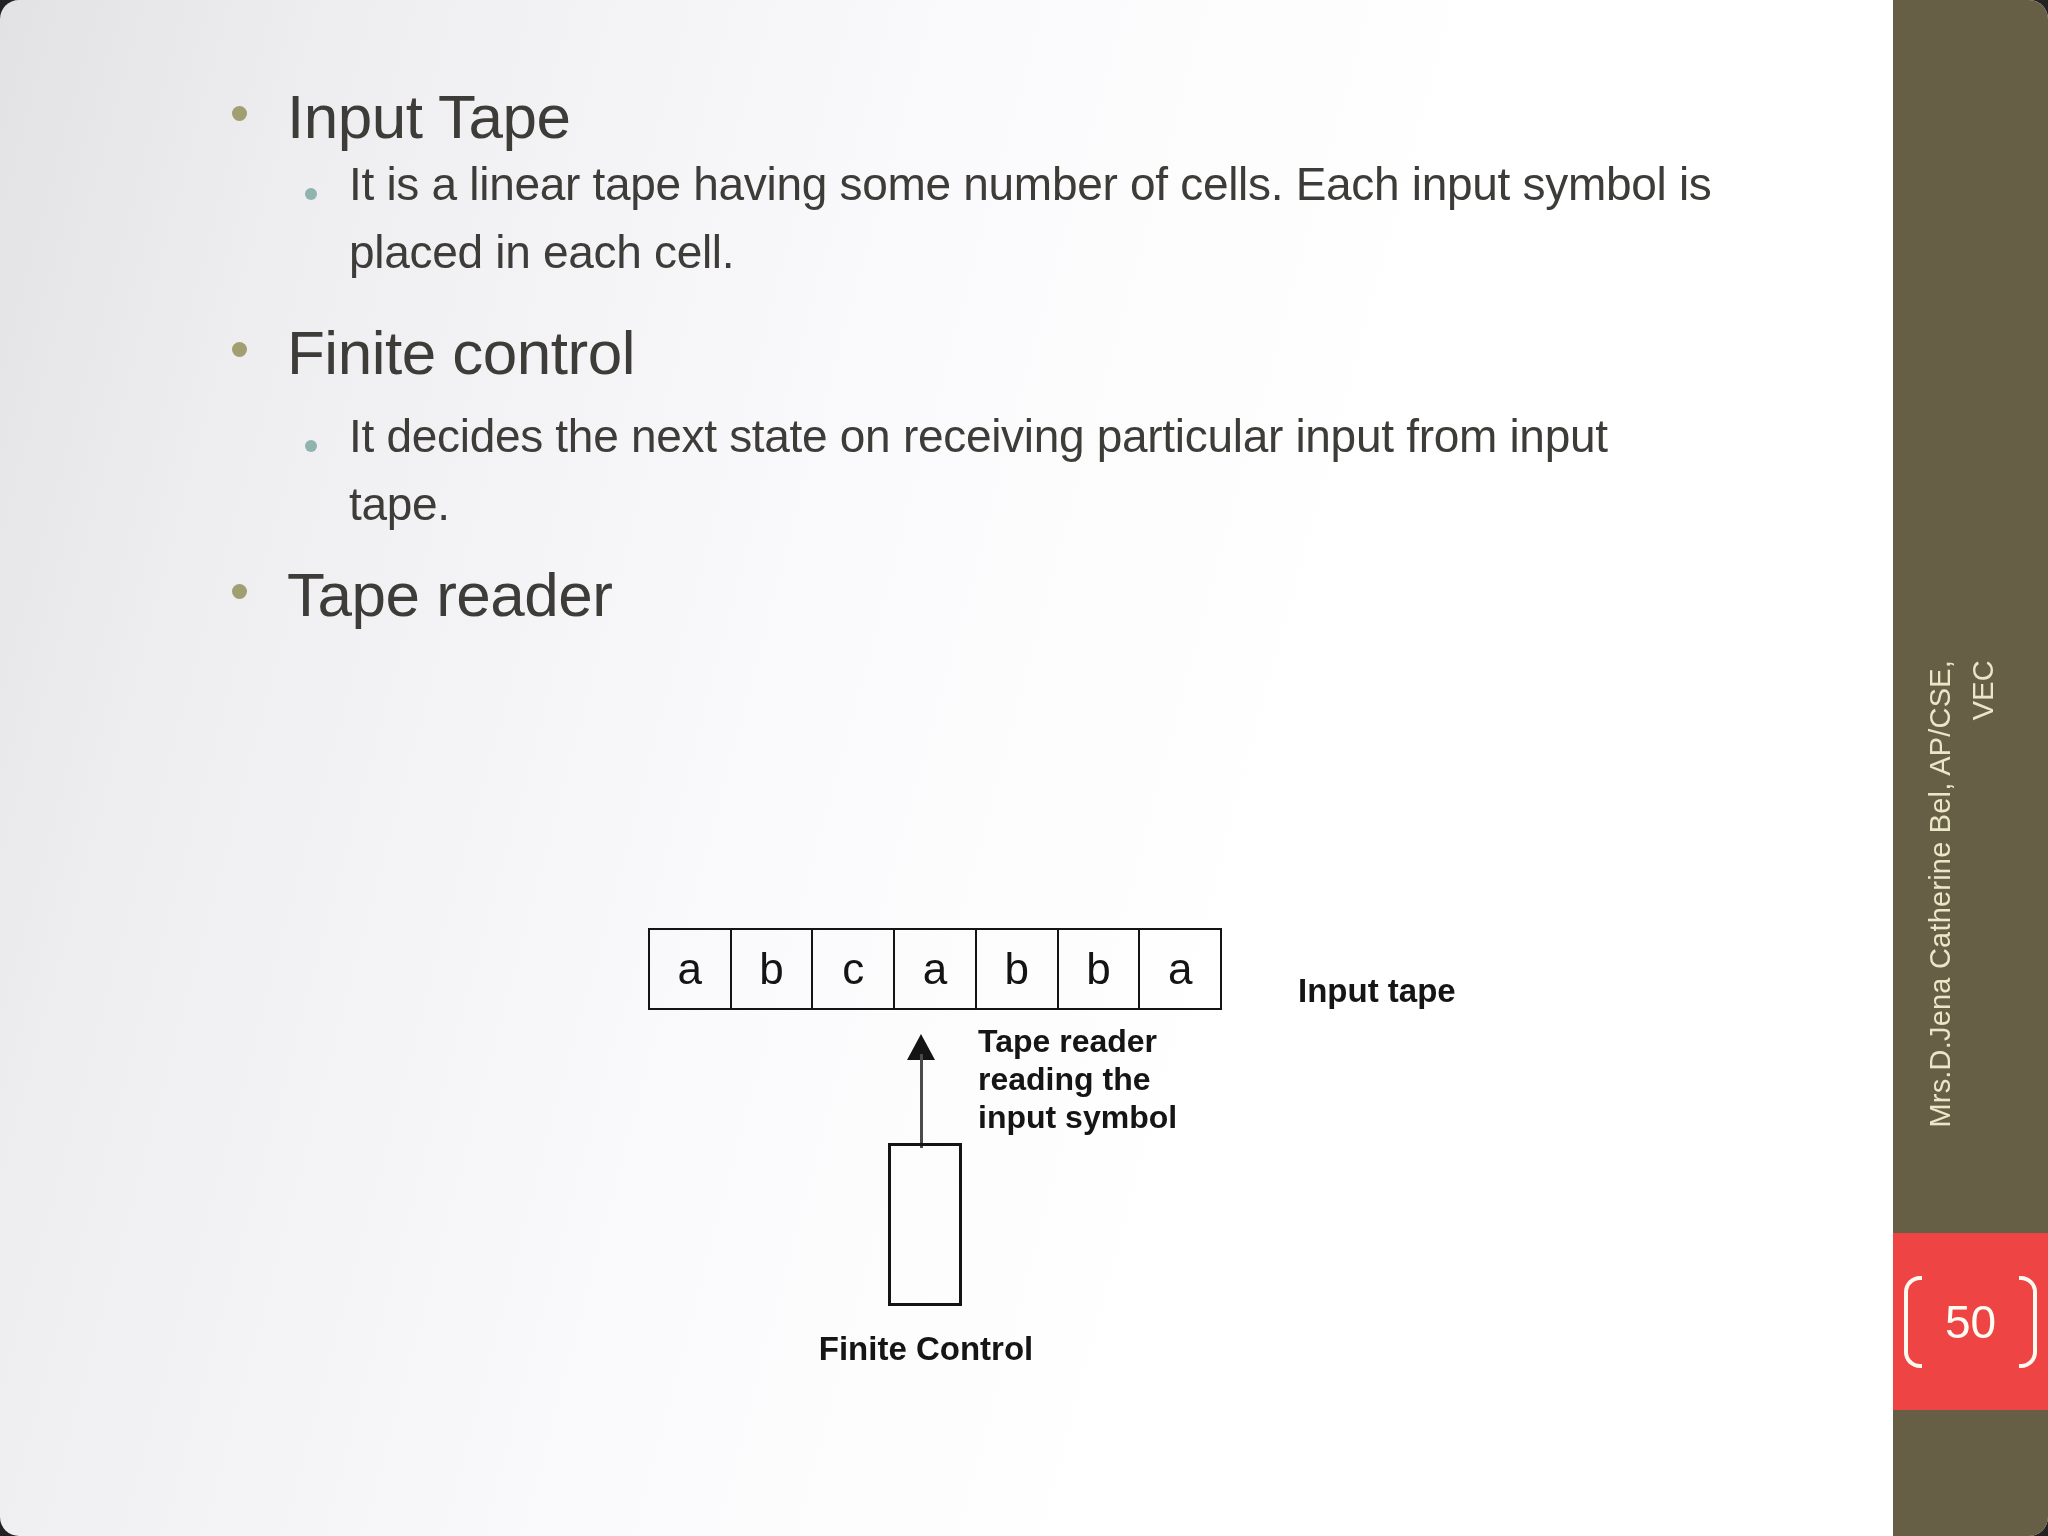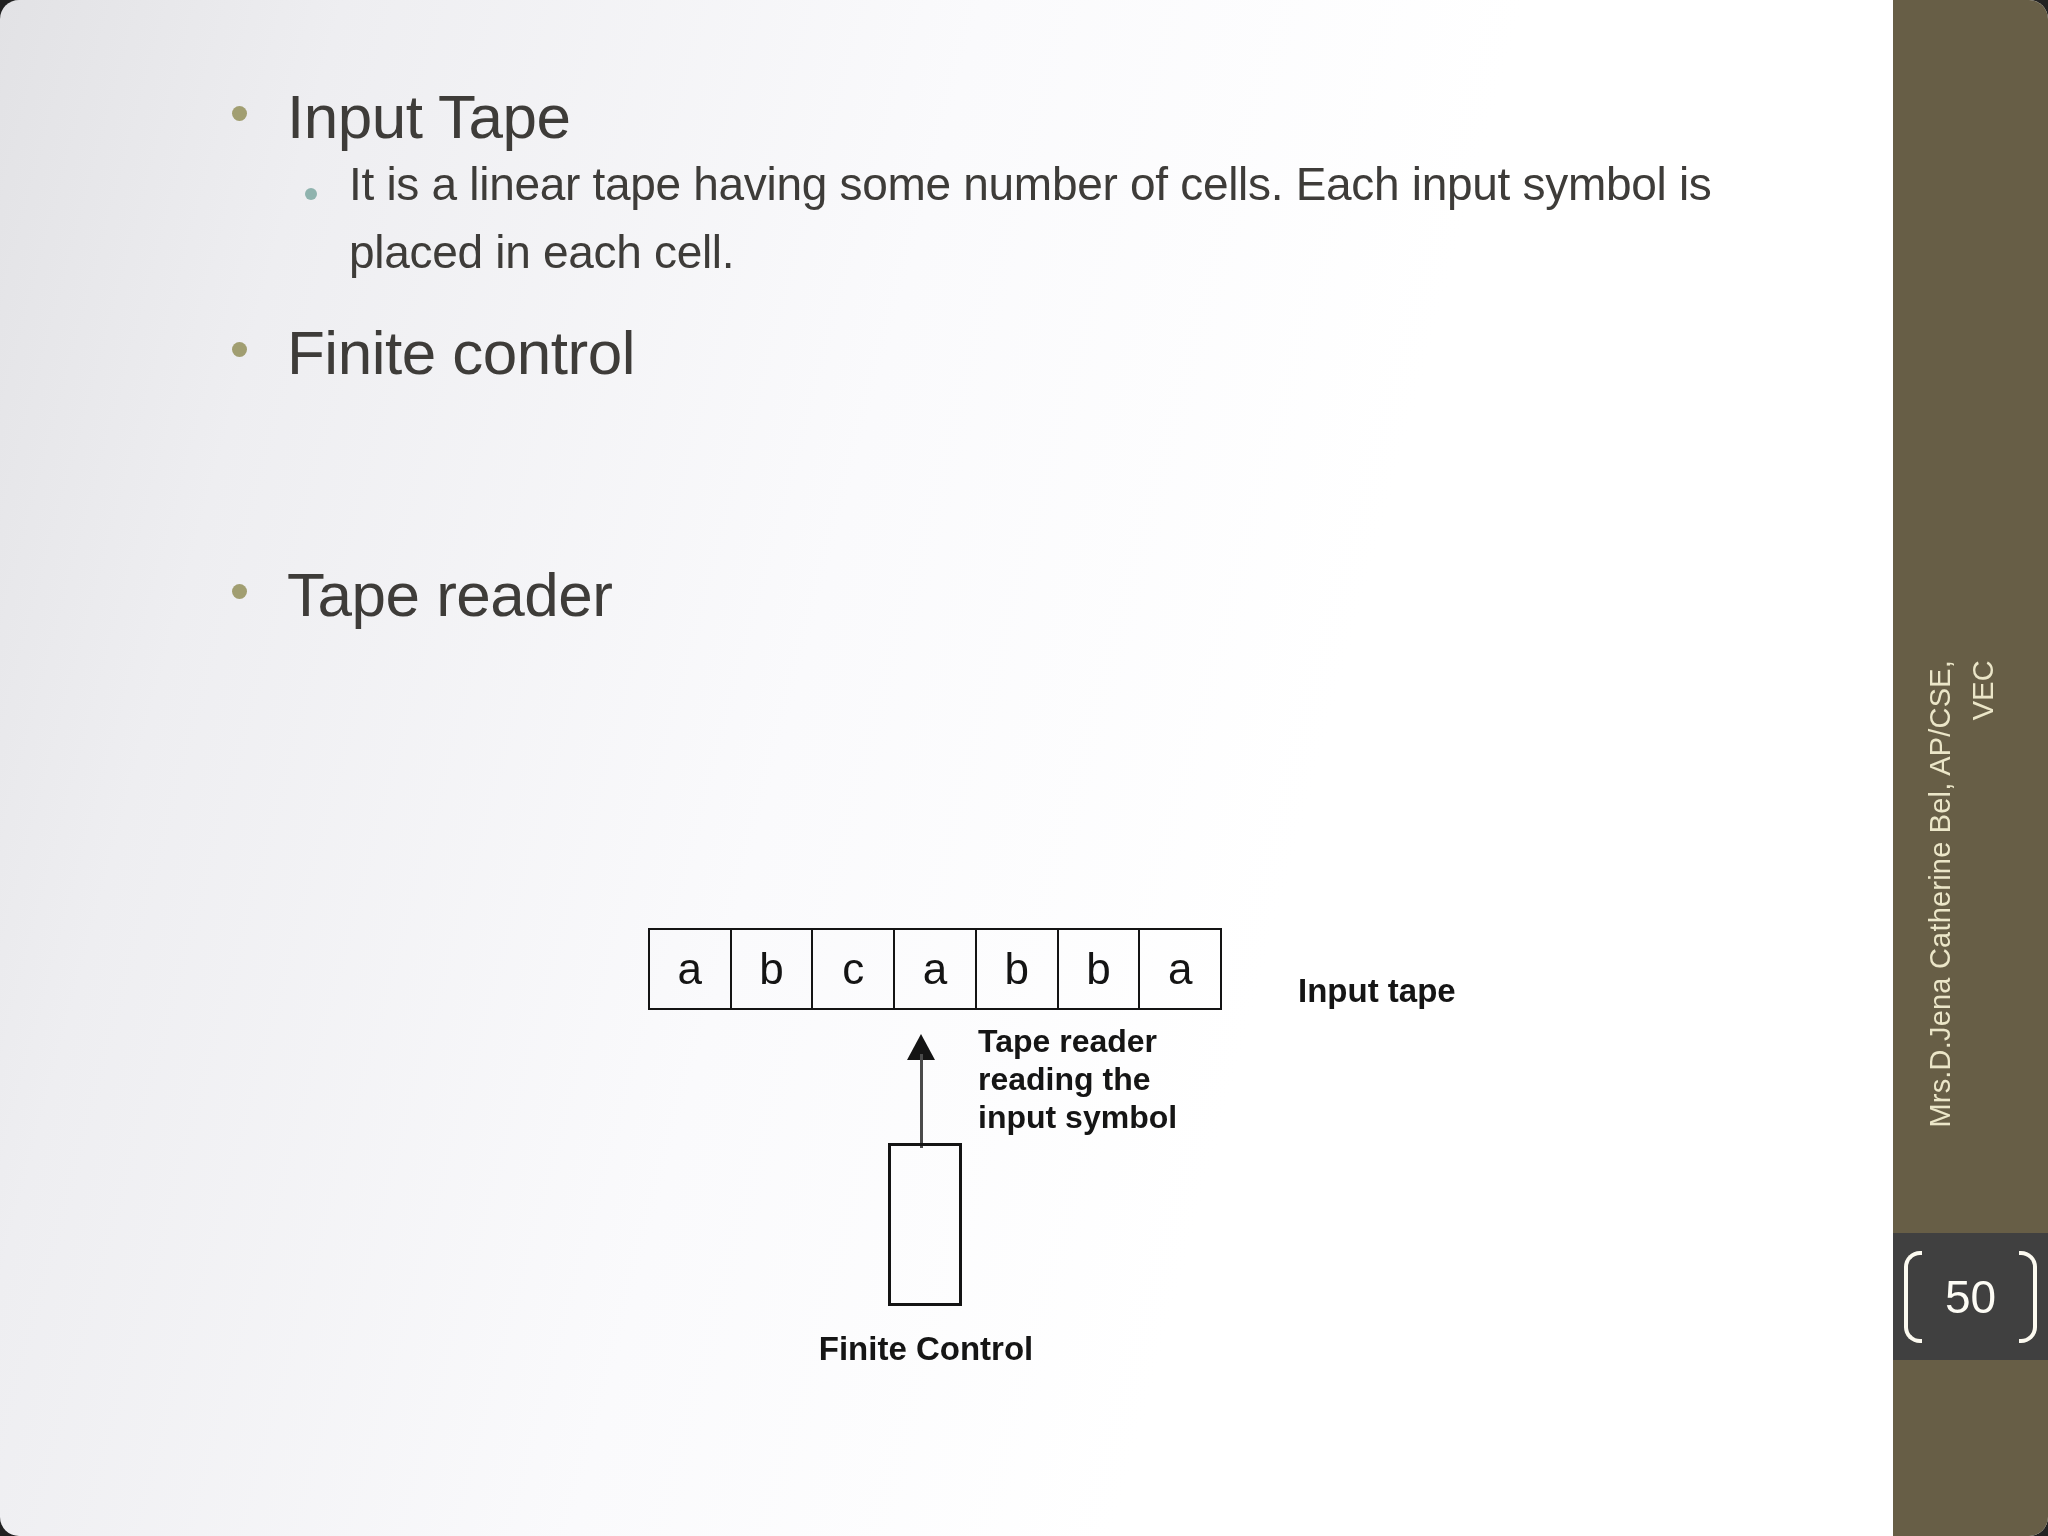--- a/index.html
+++ b/index.html
@@ -80,22 +80,22 @@
     position: absolute; left: -171px; top: 857px;
     width: 480px; height: 86px;
     transform: rotate(-90deg);
     text-align: right;
     font-size: 29px; line-height: 43px;
     color: #ebe6c8; letter-spacing: 0.2px;
   }
   .author span { display: block; }
   .badge-band {
     position: absolute; left: 0; top: 1233px;
-    width: 155px; height: 127px;
-    background: #404040;
+    width: 155px; height: 177px;
+    background: #ef4444;
     display: flex; align-items: center; justify-content: space-between;
     box-sizing: border-box; padding: 0 11px;
   }
   .bracket { width: 18px; height: 92px; box-sizing: border-box; }
   .bracket-left  { border: 4px solid #fcfaf0; border-right: none; border-radius: 16px 0 0 16px; }
   .bracket-right { border: 4px solid #fcfaf0; border-left: none;  border-radius: 0 16px 16px 0; }
   .page-number { font-size: 46px; color: #fdfcf5; }
 </style>
 </head>
 <body>
@@ -108,20 +108,25 @@
   </div>
   <div class="l2-row" style="top: 150px;">
     <span class="l2-dot"></span>
     <span class="l2-text">It is a linear tape having some number of cells. Each input symbol is
 placed in each cell.</span>
   </div>
 
   <div class="l1-row" style="top: 318px;">
     <span class="l1-dot"></span>
     <span class="l1-text">Finite control</span>
+  </div>
+  <div class="l2-row" style="top: 402px;">
+    <span class="l2-dot"></span>
+    <span class="l2-text">It decides the next state on receiving particular input from input
+tape.</span>
   </div>
 
   <div class="l1-row" style="top: 560px;">
     <span class="l1-dot"></span>
     <span class="l1-text">Tape reader</span>
   </div>
 
   <div class="tape">
     <span class="tape-cell">a</span>
     <span class="tape-cell">b</span>

